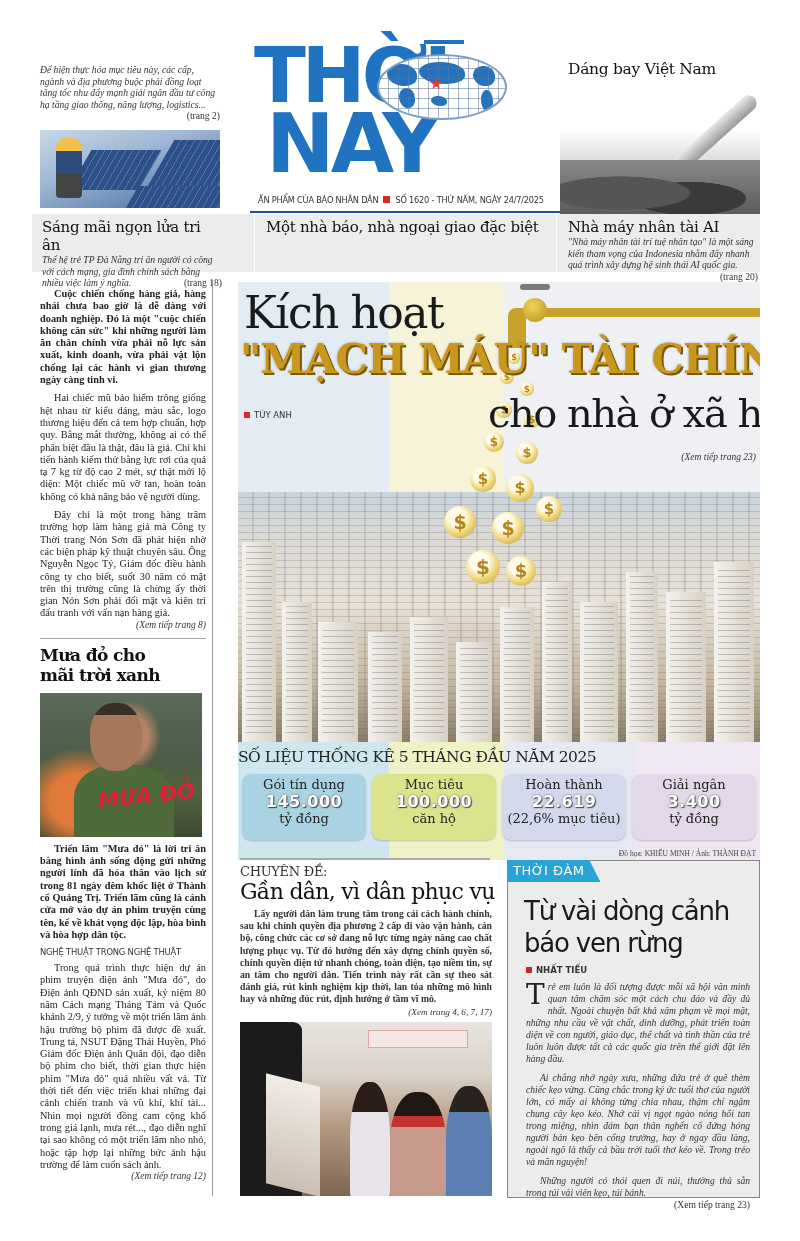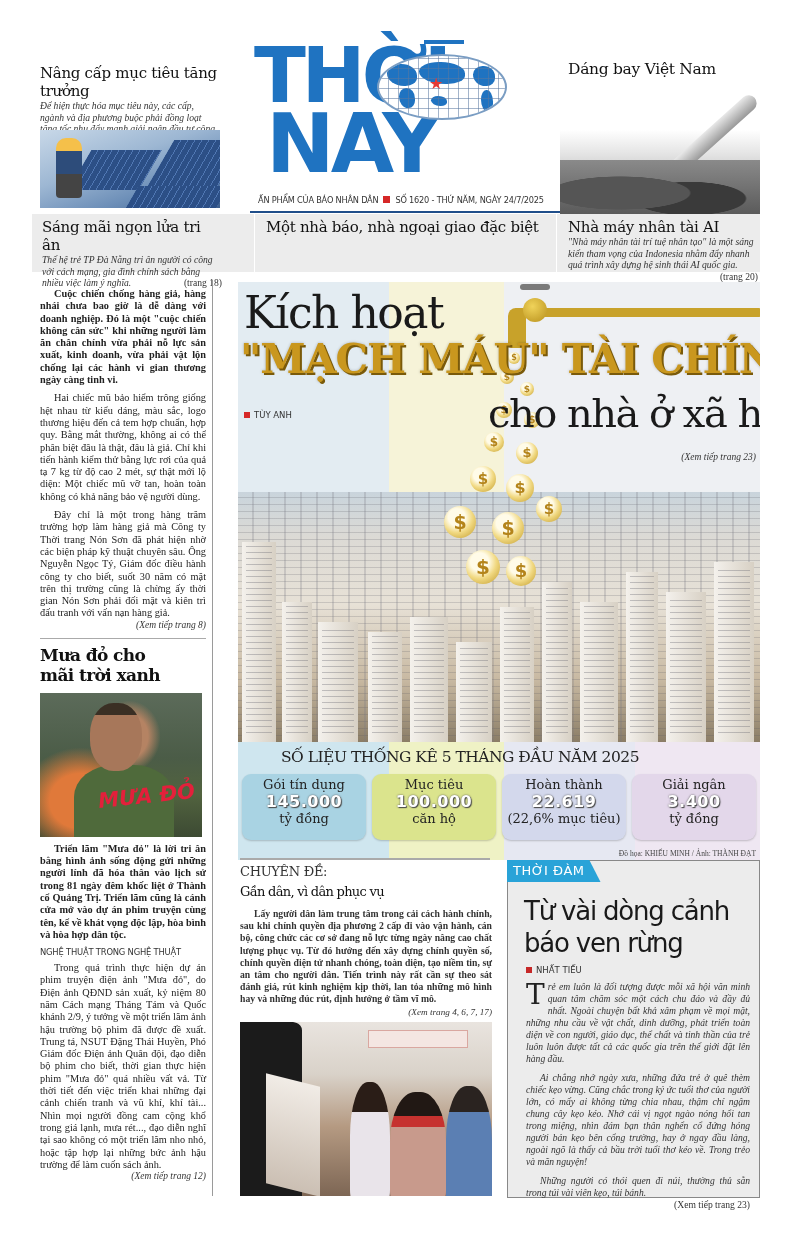--- a/index.html
+++ b/index.html
@@ -97,58 +97,57 @@
     text-shadow: 2px 2px 0 #7a5a0a, 0 0 3px rgba(0,0,0,.25); }
   #lead-sub { position: absolute; left: 250px; top: 108px; font-family: "DejaVu Serif", serif; font-size: 40px; line-height: 46px; color: #1a1a1a; letter-spacing: -1.5px; white-space: nowrap; }
   #lead-author { position: absolute; left: 6px; top: 120px; font-family: "DejaVu Sans", sans-serif; font-size: 8.5px; color: #333; margin-top: 8px; }
   #lead-author .sq { display: inline-block; width: 6px; height: 6px; background: #d62828; margin-right: 4px; }
   #lead-sapo { position: absolute; left: 6px; top: 133px; width: 222px; font-family: "DejaVu Sans", sans-serif; font-weight: bold; font-size: 10.6px; line-height: 13.3px; color: #222; }
   #lead-more { position: absolute; right: 4px; top: 170px; font-family: "Liberation Serif", serif; font-style: italic; font-size: 9.5px; color: #333; }
 
   
   #stats { left: 238px; top: 742px; width: 522px; height: 118px;
     background: linear-gradient(90deg, #cfe6ef 0 29%, #eff2c5 29% 51%, #e6e8f2 51% 76%, #efe7f2 76% 100%); }
-  #stats-title { position: absolute; left: 0; top: 6px; width: 444px; text-align: center; font-family: "DejaVu Serif", serif; font-size: 15.5px; color: #222; letter-spacing: -0.5px; }
+  #stats-title { position: absolute; left: 0; top: 6px; width: 444px; font-family: "DejaVu Serif", serif; font-size: 15.5px; color: #222; letter-spacing: -0.5px; }
   .stat-card { position: absolute; top: 32px; width: 124px; height: 66px; border-radius: 9px; text-align: center; box-shadow: 0 1px 2px rgba(0,0,0,.2); }
   .stat-label { font-family: "DejaVu Serif", serif; font-size: 13px; line-height: 16px; color: #222; margin-top: 3px; }
   .stat-value { font-family: "DejaVu Sans", sans-serif; font-weight: bold; font-size: 16px; line-height: 18px; color: #fff; text-shadow: 0 0 2px #555, 1px 1px 1px #444; letter-spacing: 0.5px; }
   .stat-unit { font-family: "DejaVu Serif", serif; font-size: 13px; line-height: 16px; color: #222; }
   #stats-credit { position: absolute; right: 4px; bottom: 2px; font-family: "Liberation Serif", serif; font-size: 7.5px; color: #444; }
 
   
   #mid-rule { left: 240px; top: 858px; width: 250px; height: 2px; background: #aaa; }
   #mid-col { left: 240px; top: 864px; width: 252px; }
   #mid-kicker { font-family: "DejaVu Serif", serif; font-size: 13px; color: #333; letter-spacing: -0.3px; }
-  #mid-title { font-family: "DejaVu Serif", serif; font-size: 13px; line-height: 25px; color: #111; letter-spacing: -0.7px; white-space: nowrap; }
+  #mid-title { font-family: "DejaVu Serif", serif; font-size: 22px; line-height: 25px; color: #111; letter-spacing: -0.7px; white-space: nowrap; }
   #mid-text { font-family: "Liberation Serif", serif; font-weight: bold; font-size: 9.7px; line-height: 12.2px; color: #333; text-align: justify; text-indent: 14px; margin-top: 4px; }
   #mid-more { text-align: right; font-family: "Liberation Serif", serif; font-style: italic; font-size: 9.2px; color: #333; margin-top: 1px; }
   #mid-photo { left: 240px; top: 1022px; width: 252px; height: 174px; overflow: hidden;
     background: linear-gradient(180deg, #e9e4df 0%, #d9d2c9 30%, #b59a82 60%, #7d6654 100%); }
   #mid-photo .kiosk { position: absolute; left: -4px; top: -6px; width: 66px; height: 190px; background: #1b1b1b; border-radius: 6px; transform: skewY(14deg); }
   #mid-photo .kiosk-screen { position: absolute; left: 26px; top: 58px; width: 54px; height: 110px; background: linear-gradient(#f1ece6, #cbbfb3); transform: skewY(14deg); }
   #mid-photo .banner { position: absolute; left: 128px; top: 8px; width: 100px; height: 18px; background: #f4e6e2; border: 1px solid #d9a7a0; }
   #mid-photo .person { position: absolute; border-radius: 45% 45% 10% 10%; }
 
   
   #thoidam { left: 507px; top: 860px; width: 253px; height: 338px; border: 1px solid #888; background: #ececec; }
   #thoidam-tag { position: absolute; left: -1px; top: -1px; height: 22px; padding: 0 16px 0 6px; background: #29a3d8; color: #fff;
     font-family: "DejaVu Sans", sans-serif; font-size: 13px; line-height: 22px; letter-spacing: 0.5px; clip-path: polygon(0 0, 88% 0, 100% 100%, 0 100%); }
   #thoidam-title { position: absolute; left: 16px; top: 34px; width: 230px; font-family: "DejaVu Sans", sans-serif; font-size: 26px; line-height: 32px; color: #1a1a1a; letter-spacing: -1.2px; }
-  #thoidam-author { position: absolute; left: 18px; top: 104px; font-family: "DejaVu Sans", sans-serif; font-size: 8.5px; color: #333; font-weight: normal; }
+  #thoidam-author { position: absolute; left: 18px; top: 104px; font-family: "DejaVu Sans", sans-serif; font-size: 8.5px; color: #333; font-weight: bold; }
   #thoidam-author .sq { display: inline-block; width: 6px; height: 6px; background: #c62828; margin-right: 4px; }
   #thoidam-body { position: absolute; left: 18px; top: 120px; width: 224px; }
   .ital-text { font-family: "Liberation Serif", serif; font-style: italic; font-size: 9.6px; line-height: 12px; color: #333; text-align: justify; margin-bottom: 7px; }
   .ital-text.indent { text-indent: 14px; }
   .dropcap { float: left; font-family: "DejaVu Serif", serif; font-style: normal; font-size: 28px; line-height: 24px; margin: 2px 3px 0 0; color: #222; }
 </style>
 </head>
 <body>
 
 <div class="abs" id="teaser-left">
-  <div class="teaser-title">Nâng cấp mục tiêu tăng trưởng</div>
   <div class="teaser-text">
     <span>Để hiện thực hóa mục tiêu này, các cấp, ngành và địa phương buộc phải đồng loạt tăng tốc nhu đẩy mạnh giải ngân đầu tư công hạ tầng giao thông, năng lượng, logistics...</span>
     <span class="page-ref" style="float:right">(trang 2)</span>
   </div>
 </div>
 <div class="abs" id="teaser-left-img">
   <div class="panel" style="left:40px;top:20px;width:70px;height:40px;"></div>
   <div class="panel" style="left:120px;top:10px;width:70px;height:50px;"></div>
   <div class="panel" style="left:90px;top:56px;width:90px;height:30px;"></div>
   <div class="worker"></div>

